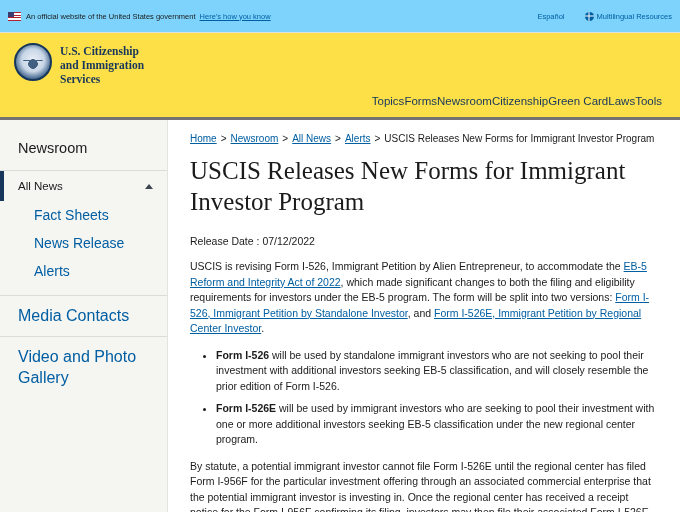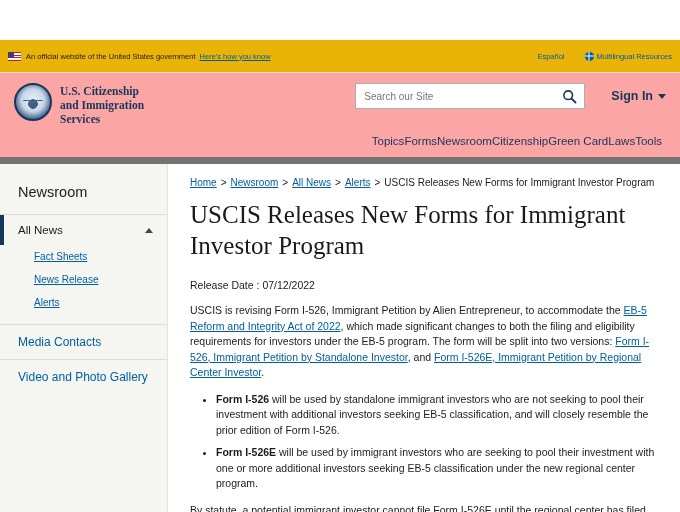--- a/index.html
+++ b/index.html
@@ -8,28 +8,27 @@
     width: 680px; height: 512px;
     overflow: hidden;
     background: #ffffff;
     font-family: "Liberation Sans", sans-serif;
     color: #1b1b1b;
   }
 
   
   .gov-banner {
     height: 16px;
-    background: #eab308;
+    background: #7dd3fc;
     border-bottom: 1px solid #dfe1e2;
     display: flex;
     align-items: center;
     padding: 16px 8px;
     font-size: 7.5px;
     color: #1b1b1b;
-    margin-top: 40px;
   }
   .flag-icon {
     width: 13px; height: 9px;
     margin-right: 5px;
     position: relative;
     background: #ffffff;
     border: none;
     display: inline-block;
     overflow: hidden;
     flex: none;
@@ -53,22 +52,22 @@
     background:#ffffff; transform: translateX(-50%);
   }
   .globe::before {
     content:""; position:absolute; top:50%; left:0; width:100%; height:1px;
     background:#ffffff; transform: translateY(-50%);
   }
   .multilingual { display: flex; align-items: center; }
 
   
   .site-header {
-    background: #fca5a5;
-    border-bottom: 7px solid #737373;
+    background: #fde047;
+    border-bottom: 3px solid #737373;
     padding: 8px 14px 0 14px;
   }
   .header-top { display: flex; align-items: flex-start; }
   .brand { display: flex; align-items: flex-start; gap: 8px; }
   .seal {
     width: 38px; height: 38px; border-radius: 50%;
     background: radial-gradient(circle at 50% 45%, #eaf0f7 0%, #c8d6e6 45%, #4a6c92 72%, #16365c 100%);
     border: 2px solid #16365c;
     flex: none;
     position: relative;
@@ -171,28 +170,27 @@
   }
   .chev {
     margin-left: auto;
     width: 0; height: 0;
     border-left: 4px solid transparent;
     border-right: 4px solid transparent;
     border-bottom: 5px solid #3d4551;
   }
   .side-sub {
     padding: 6px 14px 6px 34px;
-    font-size: 10px;
+    font-size: 14px;
     color: #005ea2;
     cursor: pointer;
-    text-decoration: underline;
   }
   .side-link {
     padding: 9px 14px 9px 18px;
-    font-size: 12px;
+    font-size: 16px;
     color: #005ea2;
     cursor: pointer;
     border-top: 1px solid #dcdcd8;
     line-height: 1.35;
   }
   .side-pad-bottom { height: 10px; }
 
   
   .content {
     flex: 1 1 auto;
@@ -257,35 +255,20 @@
 <div class="site-header">
   <div class="header-top">
     <div class="brand">
       <div class="seal"></div>
       <div class="brand-text">
         <div>U.S. Citizenship</div>
         <div>and Immigration</div>
         <div>Services</div>
       </div>
     </div>
-    <div class="header-right">
-      <div class="search-row">
-        <div class="search-box">Search our Site</div>
-        <div class="search-btn">
-          <svg width="15" height="15" viewBox="0 0 16 16">
-            <circle cx="6.6" cy="6.6" r="4.6" fill="none" stroke="#16365c" stroke-width="1.7"></circle>
-            <line x1="10.2" y1="10.2" x2="14.4" y2="14.4" stroke="#16365c" stroke-width="1.9" stroke-linecap="round"></line>
-          </svg>
-        </div>
-        <div class="signin">
-          <span>Sign In</span>
-          <span class="caret-down"></span>
-        </div>
-      </div>
-    </div>
   </div>
   <div class="nav">
     <a>Topics</a>
     <a>Forms</a>
     <a>Newsroom</a>
     <a>Citizenship</a>
     <a>Green Card</a>
     <a>Laws</a>
     <a>Tools</a>
   </div>

